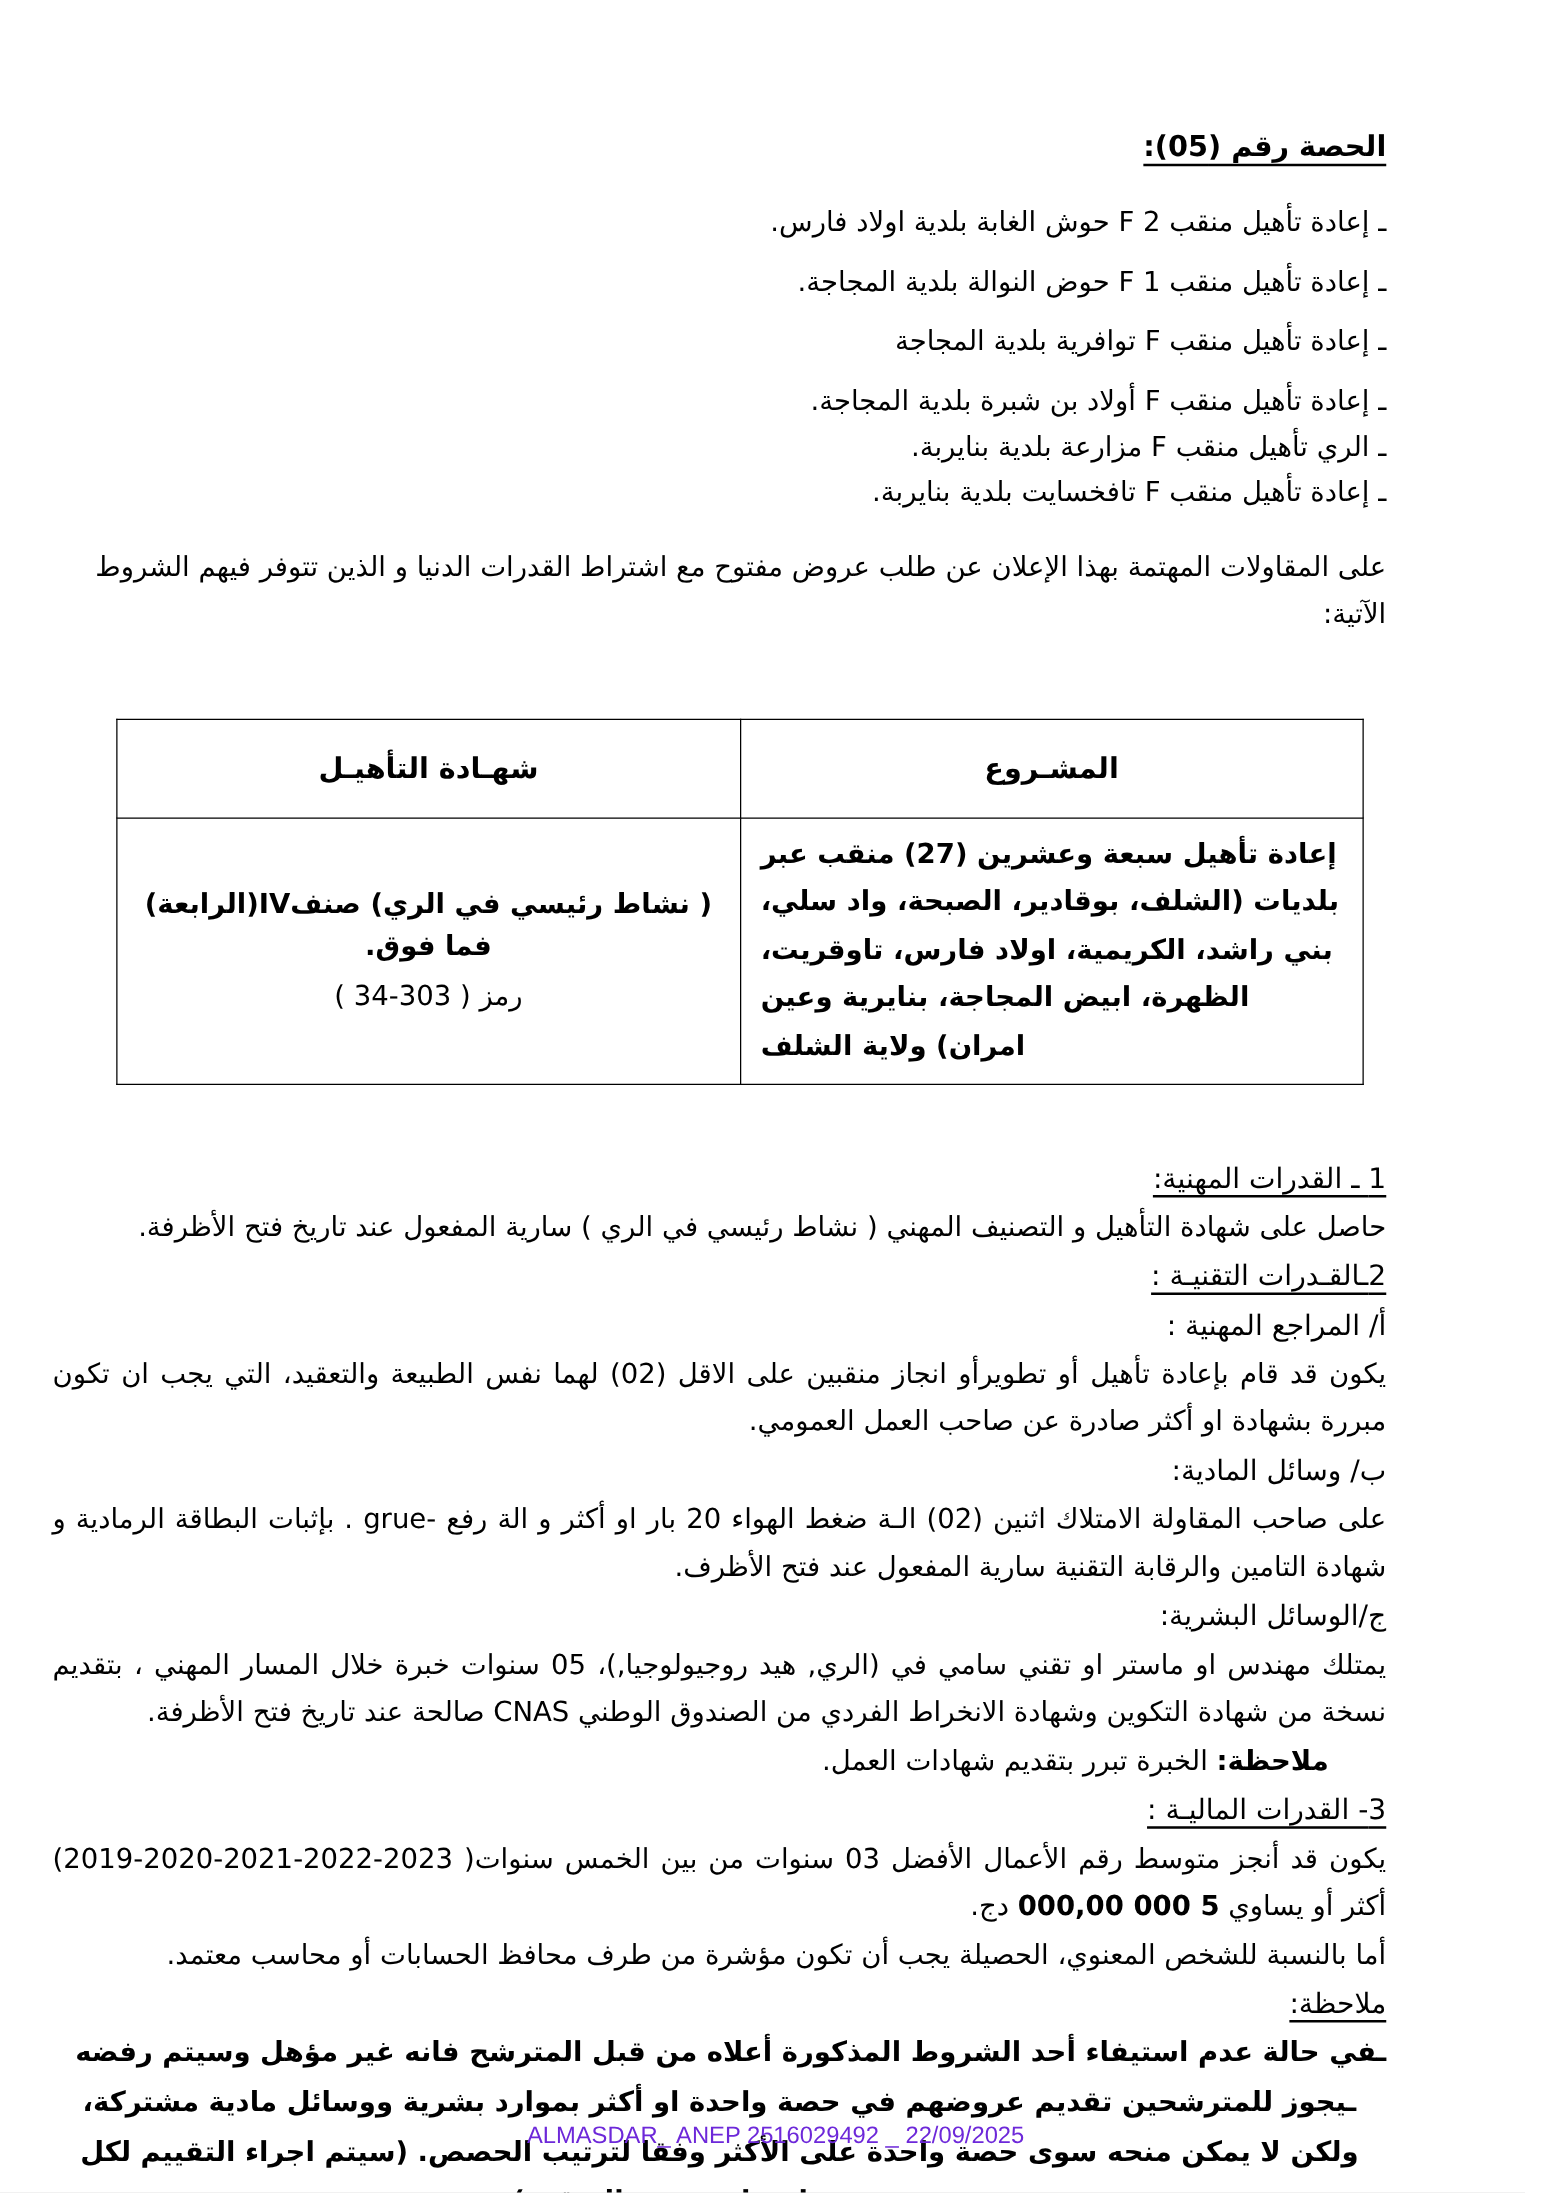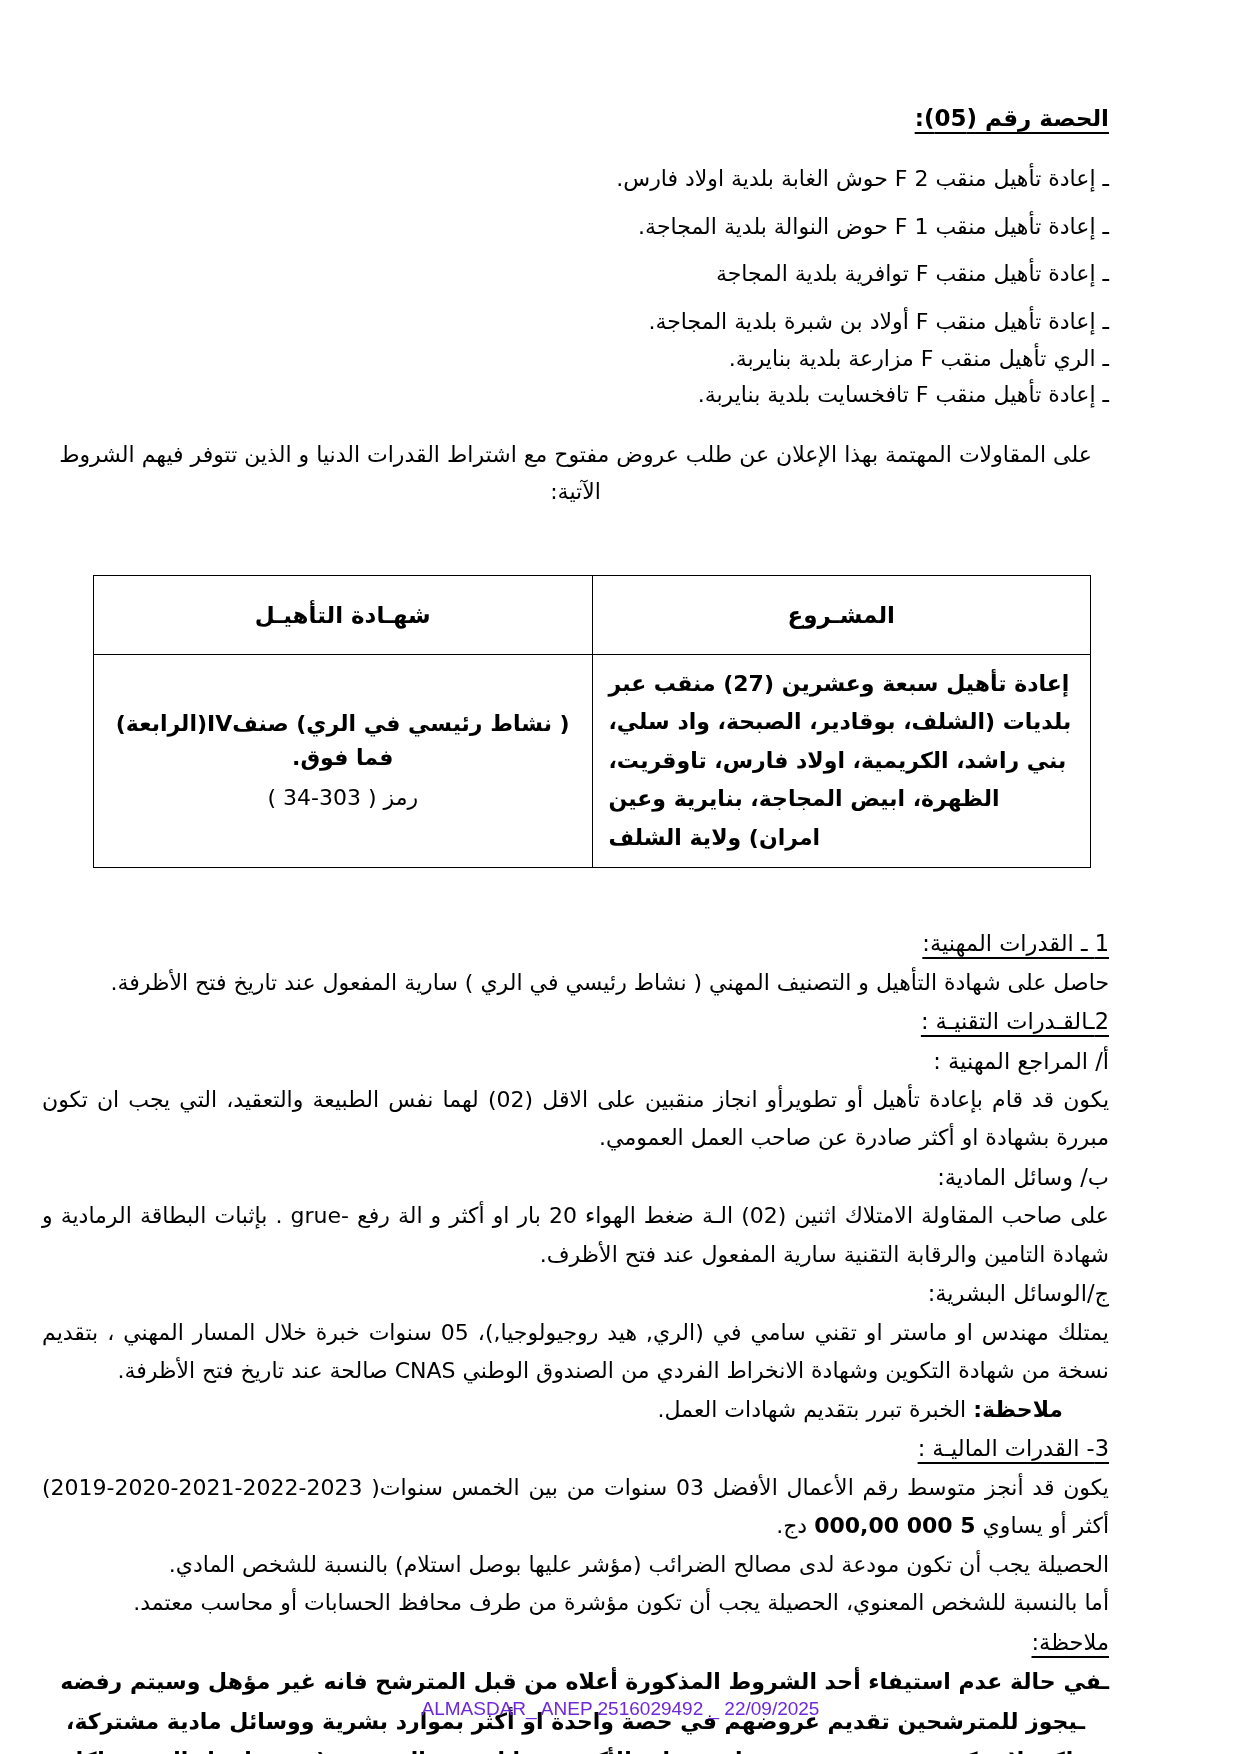--- a/index.html
+++ b/index.html
@@ -10,21 +10,21 @@
     padding:104px 132px 0 42px; font-size:22px;
   }
   .u { text-decoration:underline; text-underline-offset:6px; }
   h1.lot-title {
     font-size:23px; font-weight:bold; margin:0 0 30px 0; line-height:1.3;
   }
   .lot-list p {
     margin:0 0 7px 0; line-height:1.35; font-size:22px; text-align:right;
   }
   .lot-list p.g { margin-bottom:18px; }
-  p.intro { margin:26px 0 64px 0; line-height:1.7; text-align:center; }
+  p.intro { margin:26px 0 64px 0; line-height:1.7; text-align:right; }
   table.req {
     border-collapse:collapse; width:998px; margin:0 18px 56px auto; table-layout:fixed;
   }
   table.req th, table.req td { border:1.6px solid #000; }
   table.req th {
     height:76px; font-size:23px; font-weight:bold; text-align:center; vertical-align:middle;
   }
   td.proj {
     width:61.5%; font-weight:bold; text-align:left; vertical-align:middle;
     padding:10px 16px; line-height:1.75; font-size:22px;
@@ -98,21 +98,20 @@
     <h2 class="h">ب/ وسائل المادية:</h2>
     <p class="body">على صاحب المقاولة الامتلاك اثنين (02) الـة ضغط الهواء 20 بار او أكثر و الة رفع -grue . بإثبات البطاقة الرمادية و شهادة التامين والرقابة التقنية سارية المفعول عند فتح الأظرف.</p>
 
     <h2 class="h">ج/الوسائل البشرية:</h2>
     <p class="body">يمتلك مهندس او ماستر او تقني سامي في  (الري, هيد روجيولوجيا,)، 05 سنوات خبرة خلال المسار المهني ، بتقديم نسخة من شهادة التكوين وشهادة الانخراط الفردي من الصندوق الوطني CNAS صالحة عند تاريخ فتح الأظرفة.</p>
 
     <p class="note1"><span class="lbl">ملاحظة:</span><span> الخبرة تبرر بتقديم شهادات العمل.</span></p>
 
     <h2 class="h"><span class="u">3- القدرات الماليـة :</span></h2>
     <p class="body"><span>يكون قد أنجز متوسط رقم الأعمال الأفضل 03 سنوات من بين الخمس سنوات( 2023-2022-2021-2020-2019) أكثر أو يساوي </span><span class="amount">5 000 000,00</span><span> دج.</span></p>
-    <p class="body">الحصيلة يجب أن تكون مودعة لدى مصالح الضرائب (مؤشر عليها بوصل استلام) بالنسبة للشخص المادي.</p>
     <p class="body">أما بالنسبة للشخص المعنوي، الحصيلة يجب أن تكون مؤشرة من طرف محافظ الحسابات أو محاسب معتمد.</p>
 
     <h2 class="h"><span class="u">ملاحظة:</span></h2>
     <p class="bold-line">ـفي حالة عدم استيفاء أحد الشروط المذكورة أعلاه من قبل المترشح فانه غير مؤهل وسيتم رفضه</p>
     <p class="bold-center">ـيجوز للمترشحين تقديم عروضهم في حصة واحدة او أكثر بموارد بشرية ووسائل مادية مشتركة، ولكن لا يمكن منحه سوى حصة واحدة على الأكثر وفقا لترتيب الحصص. (سيتم اجراء التقييم لكل حصة مع احترام ترتيب الترقيم)</p>
 
   </div>
 
   <div class="footer">ALMASDAR_ ANEP 2516029492 _ 22/09/2025</div>
 

